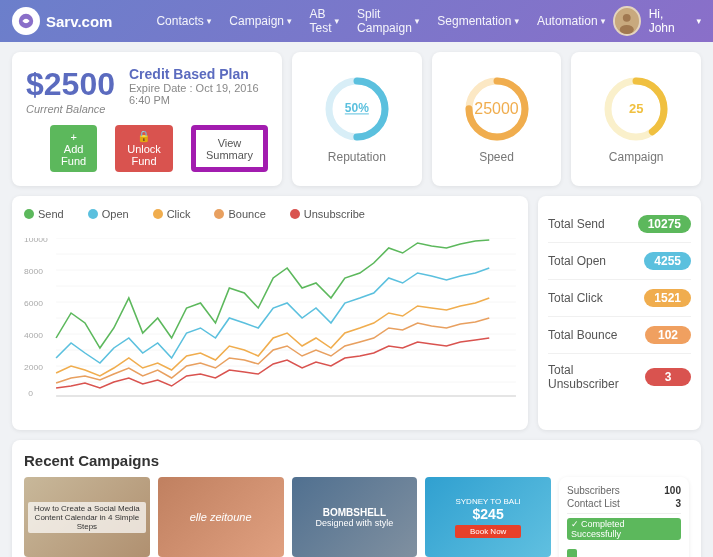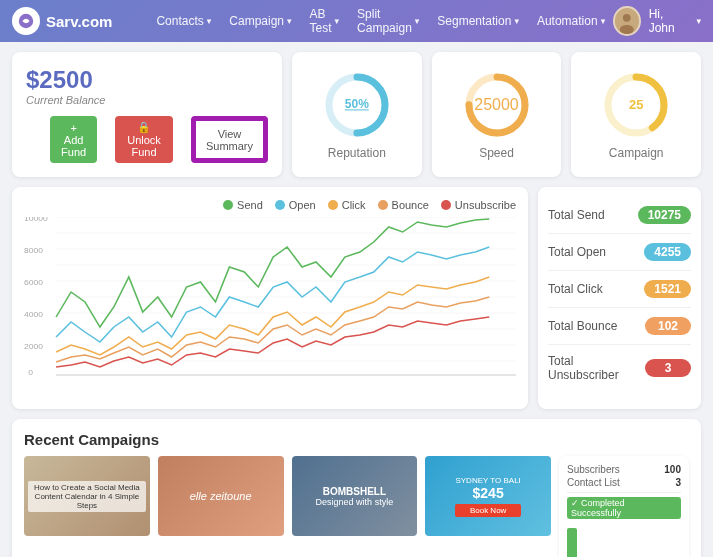--- a/index.html
+++ b/index.html
@@ -22,21 +22,21 @@
 
     
     .main { padding: 10px 12px; }
 
     
     .top-row { display: flex; gap: 10px; margin-bottom: 10px; }
     .card { background: #fff; border-radius: 8px; padding: 14px; box-shadow: 0 1px 4px rgba(0,0,0,0.08); }
     .credit-card { flex: 0 0 auto; width: 270px; }
     .credit-top { display: flex; align-items: flex-start; gap: 14px; margin-bottom: 10px; }
     .credit-balance { }
-    .credit-amount { font-size: 24px; font-weight: bold; color: #5b6bbf; }
+    .credit-amount { font-size: 32px; font-weight: bold; color: #5b6bbf; }
     .credit-label { font-size: 11px; font-style: italic; color: #888; }
     .credit-plan { }
     .credit-plan-name { font-size: 14px; font-weight: bold; color: #5b6bbf; }
     .credit-expire { font-size: 11px; color: #888; }
     .credit-btns { display: flex; gap: 18px; margin-left: 24px; }
     .btn { padding: 5px 10px; border: none; border-radius: 4px; cursor: pointer; font-size: 11px; display: flex; align-items: center; gap: 4px; }
     .btn-green { background: #5cb85c; color: #fff; }
     .btn-red { background: #d9534f; color: #fff; }
     .btn-outline { background: transparent; border: 5px solid #a21caf; color: #555; }
 
@@ -45,21 +45,21 @@
     .gauge-circle { position: relative; width: 70px; height: 70px; margin-bottom: 6px; }
     .gauge-circle svg { width: 70px; height: 70px; transform: rotate(-90deg); }
     .gauge-text { position: absolute; top: 50%; left: 50%; transform: translate(-50%, -50%); font-size: 13px; font-weight: bold; text-align: center; line-height: 1.1; }
     .gauge-label { font-size: 12px; color: #777; font-weight: 500; }
 
     
     .middle-row { display: flex; gap: 10px; margin-bottom: 10px; }
     .trend-card { flex: 1; padding: 12px; }
     .trend-title { font-size: 14px; font-weight: 600; color: #444; margin-bottom: 8px; }
     .chart-area { position: relative; height: 180px; }
-    .chart-legend { display: flex; gap: 12px; margin-bottom: 6px; flex-wrap: wrap; justify-content: flex-end; }
+    .chart-legend { display: flex; gap: 24px; margin-bottom: 18px; flex-wrap: wrap; }
     .legend-item { display: flex; align-items: center; gap: 4px; font-size: 11px; color: #555; }
     .legend-dot { width: 10px; height: 10px; border-radius: 50%; }
 
     .stats-card { width: 163px; padding: 10px 10px; }
     .stat-row { display: flex; align-items: center; justify-content: space-between; padding: 9px 0; border-bottom: 1px solid #f0f0f0; }
     .stat-row:last-child { border-bottom: none; }
     .stat-label { font-size: 12px; color: #555; }
     .stat-badge { border-radius: 12px; padding: 2px 10px; font-size: 12px; font-weight: bold; color: #fff; min-width: 46px; text-align: center; }
 
     
@@ -133,20 +133,24 @@
 </nav>
 
 <div class="main">
 
   <div class="top-row">
     <div class="card credit-card">
       <div class="credit-top">
         <div class="credit-balance">
           <div class="credit-amount">$2500</div>
           <div class="credit-label">Current Balance</div>
+        </div>
+        <div class="credit-plan">
+          <div class="credit-plan-name">Credit Based Plan</div>
+          <div class="credit-expire">Expire Date : Oct 19, 2016 6:40 PM</div>
         </div>
       </div>
       <div class="credit-btns">
         <button class="btn btn-green">+ Add Fund</button>
         <button class="btn btn-red">🔒 Unlock Fund</button>
         <button class="btn btn-outline">View Summary</button>
       </div>
     </div>
 
     <div class="gauges">

